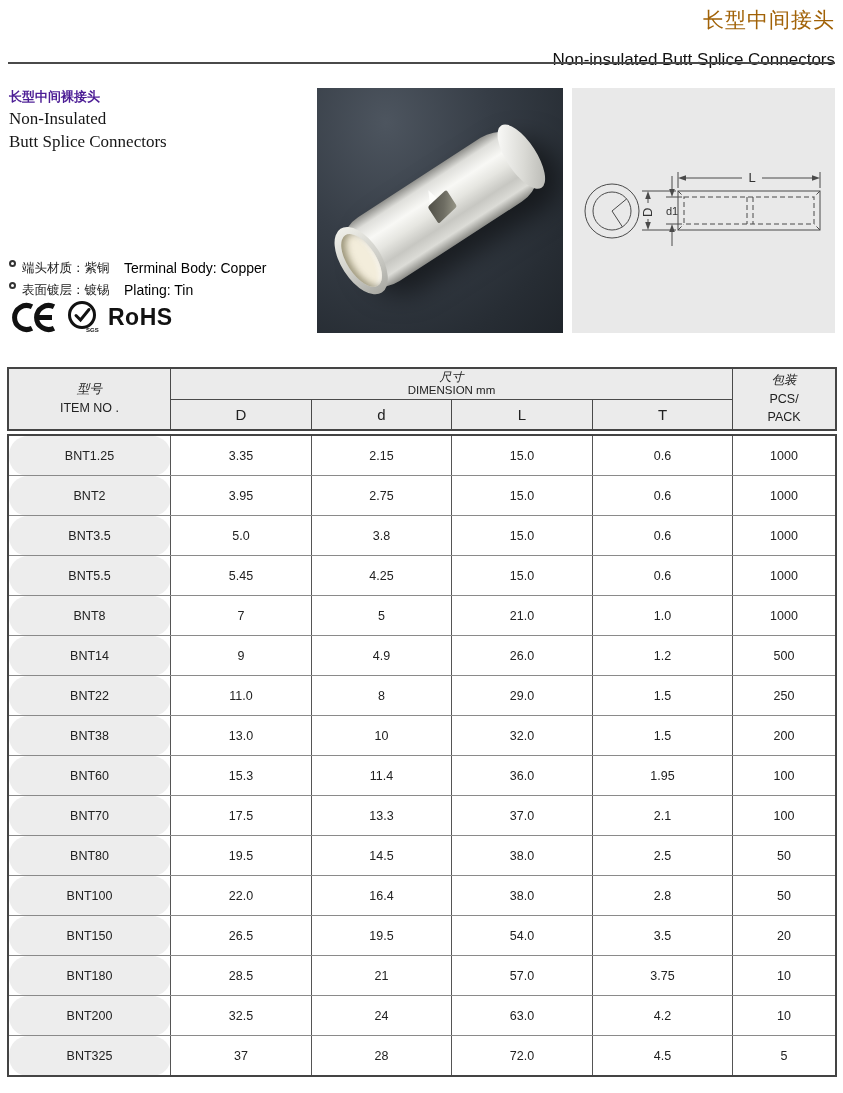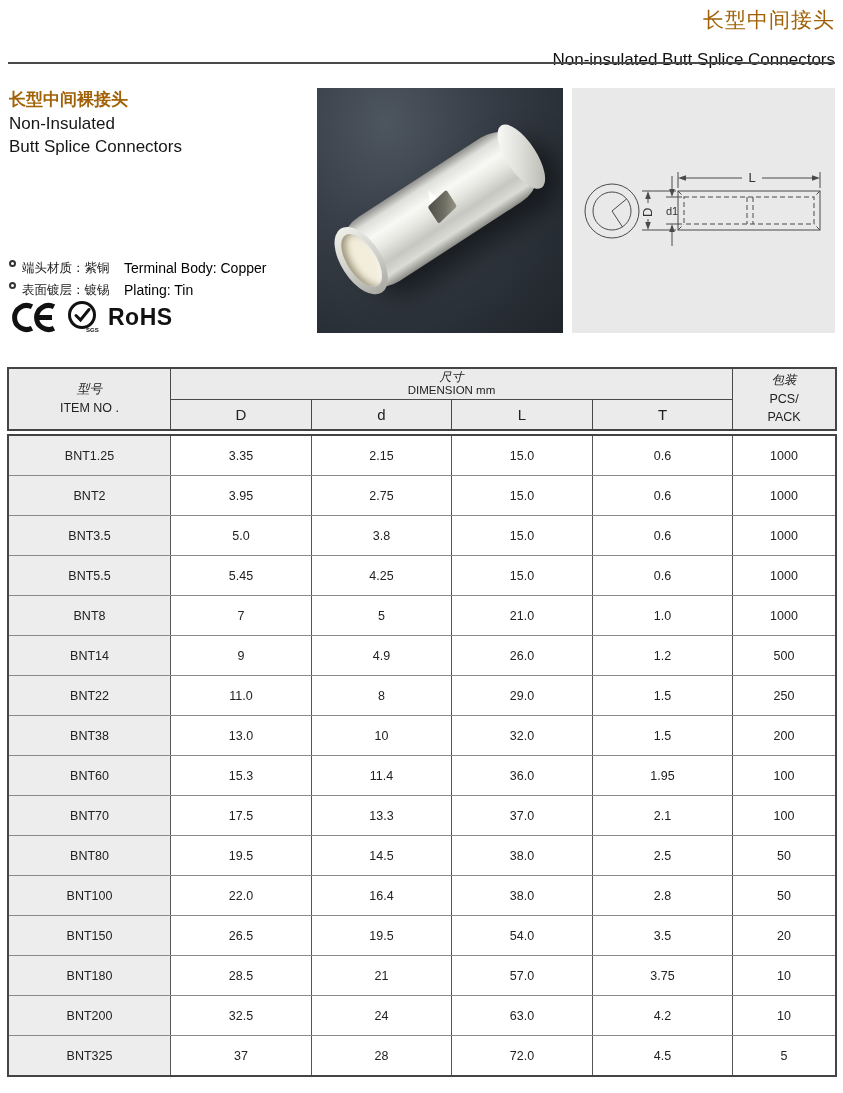--- a/index.html
+++ b/index.html
@@ -21,22 +21,22 @@
     color:#fff; font-size:27px; font-weight:bold; font-style:italic;
     letter-spacing:1px; text-shadow:1px 2px 2px rgba(120,10,5,.55);
   }
   .head-titles { position:absolute; right:8px; top:6px; text-align:right; }
   .head-title-zh { font-size:21px; color:#a16207; letter-spacing:1px; }
   .head-title-en { font-size:17px; color:#111; margin-top:16px; }
   .head-rule { position:absolute; left:8px; right:8px; top:62px; height:2px; background:#4a4a4a; }
 
   
   .intro { position:absolute; left:9px; top:88px; width:300px; }
-  .name-zh { font-size:17px; font-weight:bold; color:#a16207;font-family:Liberation Serif, serif; }
-  .name-en { font-size:17px; color:#161616; line-height:1.18; margin-top:3px; }
+  .name-zh { font-size:13px; font-weight:bold; color:#4c1d95;font-family:Liberation Serif, serif; }
+  .name-en { font-size:17px; color:#161616; line-height:1.18; margin-top:3px;font-family:Liberation Serif, serif; }
   .specs { position:absolute; left:9px; top:260px; }
   .spec-row { display:flex; margin-bottom:5px; }
   .spec-bullet { width:7px; height:7px; border:2px solid #333; border-radius:50%; margin-right:6px; flex:none; }
   .spec-zh { font-size:12.5px; color:#222; width:102px; }
   .spec-en { font-size:14px; color:#000000; }
   .certs { position:absolute; left:9px; top:300px; display:flex; align-items:center; gap:9px; }
   .rohs { font-size:23px; font-weight:bold; color:#111; letter-spacing:.5px; }
 
   
   .photo {
@@ -93,21 +93,21 @@
   .tbl-head .dimsub td { height:30px; font-size:15px; }
   .tbl-head .span2 { height:61px; line-height:1.5; }
   .tbl-outline { outline:2px solid #444; outline-offset:-1px; }
 
   .tbl-body { position:absolute; left:8px; top:435px; width:827px; }
   .tbl-body td {
     height:40px; text-align:center; vertical-align:middle; font-size:12.5px; color:#222;
     background:#fff; border-top:1px solid #8a8a8a; border-bottom:1px solid #8a8a8a;
     border-left:1px solid #555; border-right:1px solid #555;
   }
-  .tbl-body td.item-col { background:#ededed; }
+  .tbl-body td.item-col { background:#ededed;border-radius:19px; }
 </style>
 </head>
 <body>
 
 <div class="page">
 
   <div class="head-titles">
     <div class="head-title-zh">长型中间接头</div>
     <div class="head-title-en">Non-insulated Butt Splice Connectors</div>
   </div>

